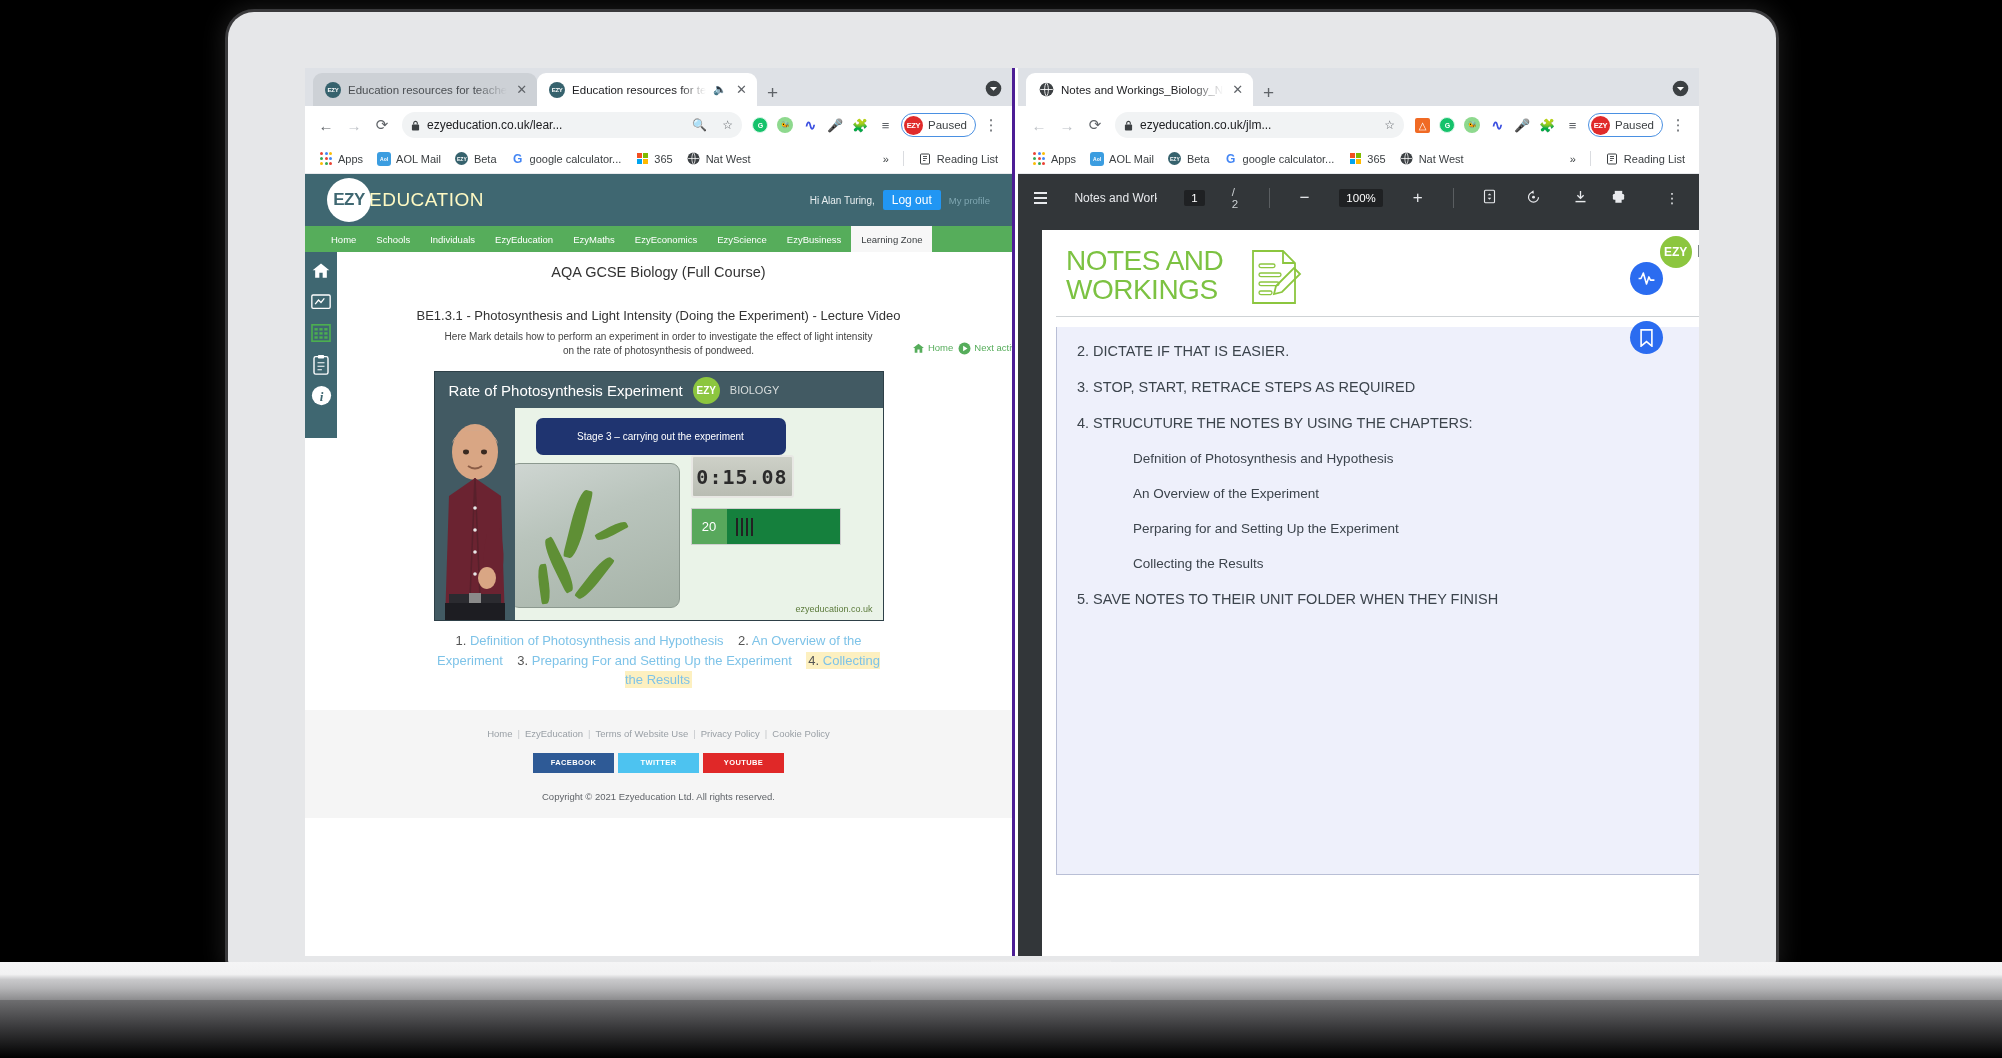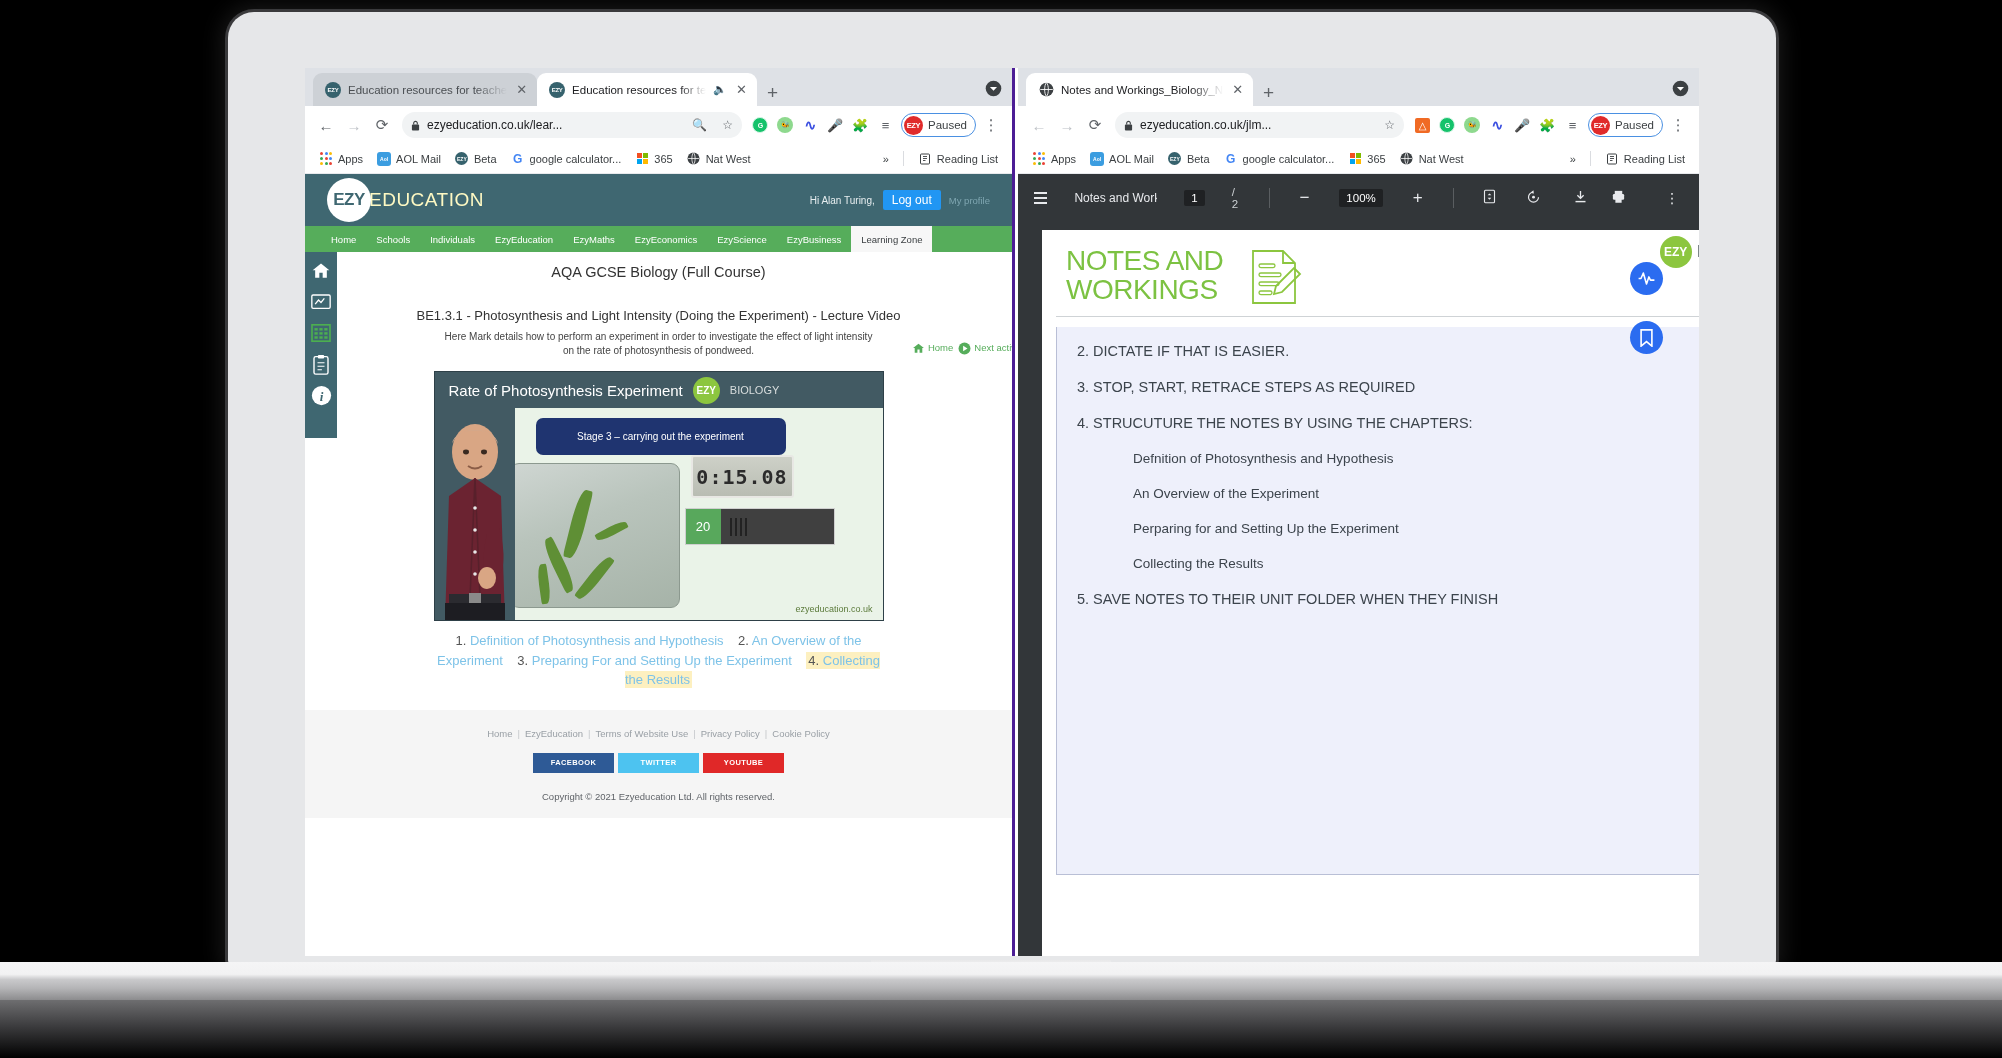--- a/index.html
+++ b/index.html
@@ -226,22 +226,22 @@
   .weed { position: absolute; background: #5f8f35; border-radius: 50% 10% 50% 10%; }
   .vid-timer {
     position: absolute; left: 193px; top: 47px; width: 103px; height: 43px;
     background: linear-gradient(to bottom,#cdd0c7,#b9bdb3);
     border: 2px solid #e8e8e4; border-radius: 3px;
     display: flex; align-items: center; justify-content: center;
     font-family: "DejaVu Sans Mono", monospace; font-weight: bold;
     font-size: 20px; color: #2b2b2b; letter-spacing: 1px;
   }
   .vid-tally {
-    position: absolute; left: 187px; top: 100px; width: 150px; height: 37px;
-    background: #404040; border: 1px solid #cfcfcf; display: flex; align-items: stretch;
+    position: absolute; left: 193px; top: 100px; width: 150px; height: 37px;
+    background: #15803d; border: 1px solid #cfcfcf; display: flex; align-items: stretch;
   }
   .tally-num {
     width: 35px; background: #58a85c; color: #fff; font-size: 13px;
     display: flex; align-items: center; justify-content: center;
   }
   .tally-marks { flex: 1; display: flex; align-items: center; padding-left: 9px; gap: 3px; }
   .tally-marks i { display: block; width: 2px; height: 18px; background: #222; }
   .vid-url { position: absolute; right: 10px; bottom: 6px; font-size: 9px; color: #5b7a3a; }
   .vid-person {
     position: absolute; left: 0; top: 36px; width: 80px; bottom: 0;

